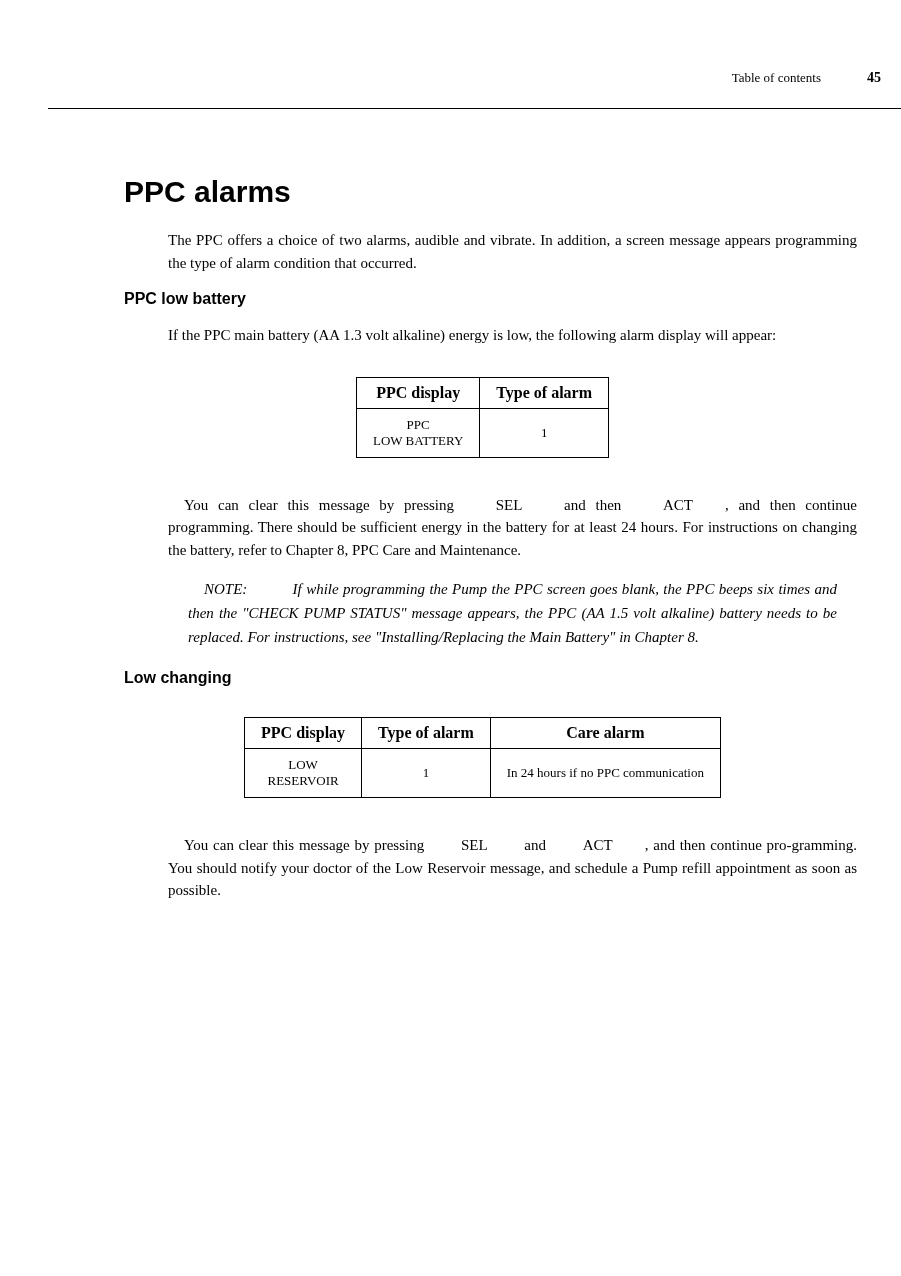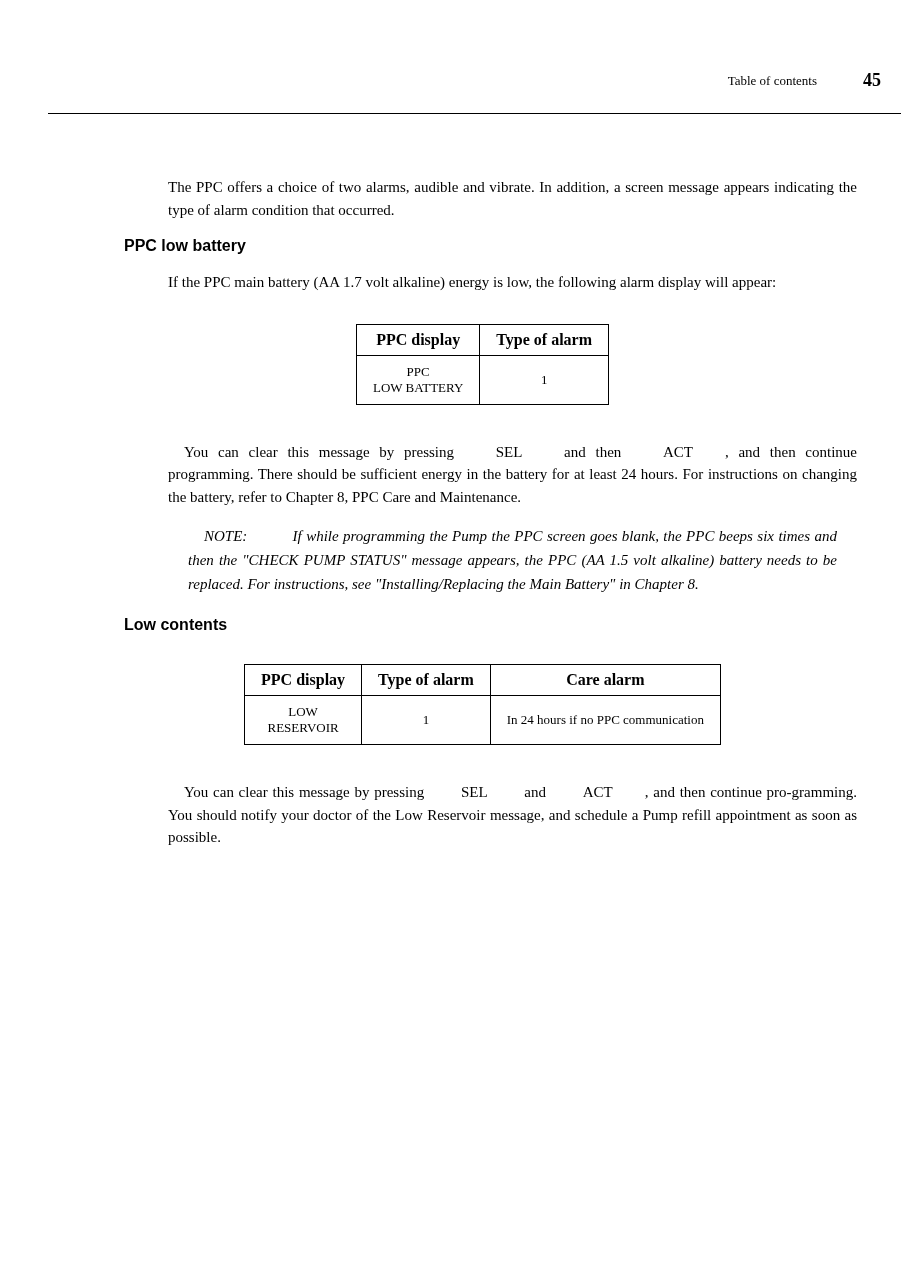--- a/index.html
+++ b/index.html
@@ -26,21 +26,21 @@
       padding: 6px 20px 6px 0;
       margin-bottom: 0;
     }
 
     .header-title {
       font-size: 13px;
       margin-right: 30px;
     }
 
     .page-number {
-      font-size: 18px;
+      font-size: 14px;
       font-weight: bold;
     }
 
     .content {
       padding: 30px 60px 40px 60px;
     }
 
     h1.section-title {
       font-size: 30px;
       font-weight: bold;
@@ -114,26 +114,27 @@
 </head>
 <body>
 
 <div class="page-header">
   <span class="header-title">Table of contents</span>
   <span class="page-number">45</span>
 </div>
 
 <div class="content">
 
+  <h1 class="section-title">PPC alarms</h1>
 
-  <p class="body-text">The PPC offers a choice of two alarms, audible and vibrate. In addition, a screen message appears indicating the type of alarm condition that occurred.</p>
+  <p class="body-text">The PPC offers a choice of two alarms, audible and vibrate. In addition, a screen message appears programming the type of alarm condition that occurred.</p>
 
   <h2 class="subsection-title">PPC low battery</h2>
 
-  <p class="body-text">If the PPC main battery (AA 1.7 volt alkaline) energy is low, the following alarm display will appear:</p>
+  <p class="body-text">If the PPC main battery (AA 1.3 volt alkaline) energy is low, the following alarm display will appear:</p>
 
   <div class="table-wrapper">
     <table class="data-table">
       <thead>
         <tr>
           <th>PPC display</th>
           <th>Type of alarm</th>
         </tr>
       </thead>
       <tbody>
@@ -147,21 +148,21 @@
 
   <p class="body-text">
     <span>You can clear this message by pressing </span><span class="bold-inline">SEL</span><span> and then </span><span class="bold-inline">ACT</span><span>, and then continue programming. There should be sufficient energy in the battery for at least 24 hours. For instructions on changing the battery, refer to Chapter 8, PPC Care and Maintenance.</span>
   </p>
 
   <p class="note-block">
     <span class="note-label">NOTE:</span>
     &nbsp;&nbsp;<span>If while programming the Pump the PPC screen goes blank, the PPC beeps six times and then the "CHECK PUMP STATUS" message appears, the PPC (AA 1.5 volt alkaline) battery needs to be replaced. For instructions, see "Installing/Replacing the Main Battery" in Chapter 8.</span>
   </p>
 
-  <h2 class="subsection-title">Low contents</h2>
+  <h2 class="subsection-title">Low changing</h2>
 
 
   <div class="table-wrapper">
     <table class="data-table">
       <thead>
         <tr>
           <th>PPC display</th>
           <th>Type of alarm</th>
           <th>Care alarm</th>
         </tr>

